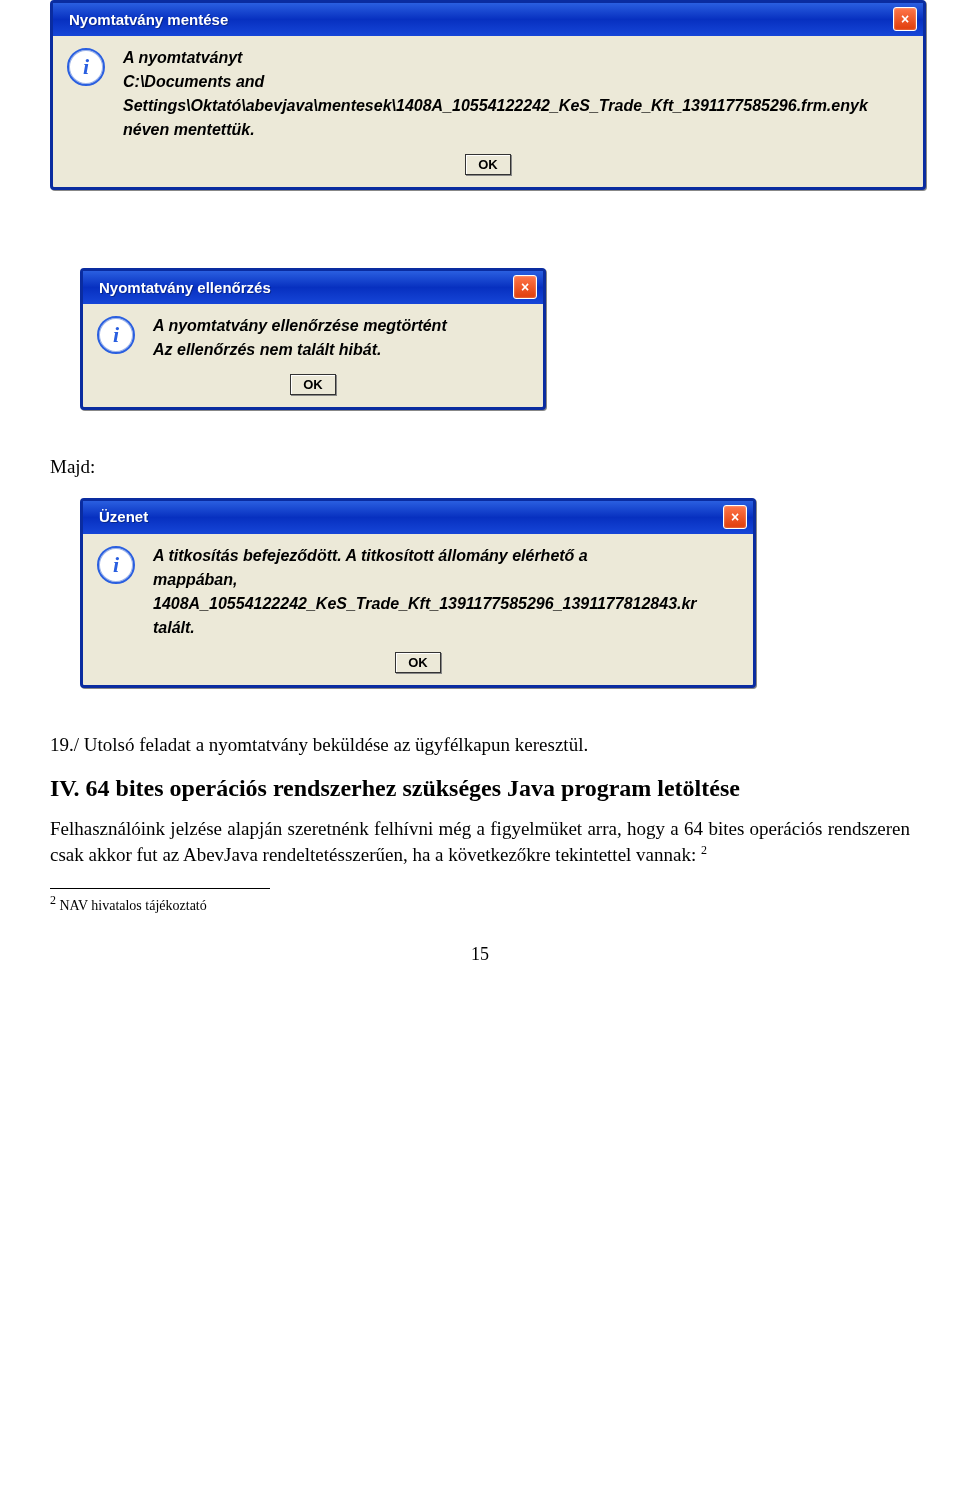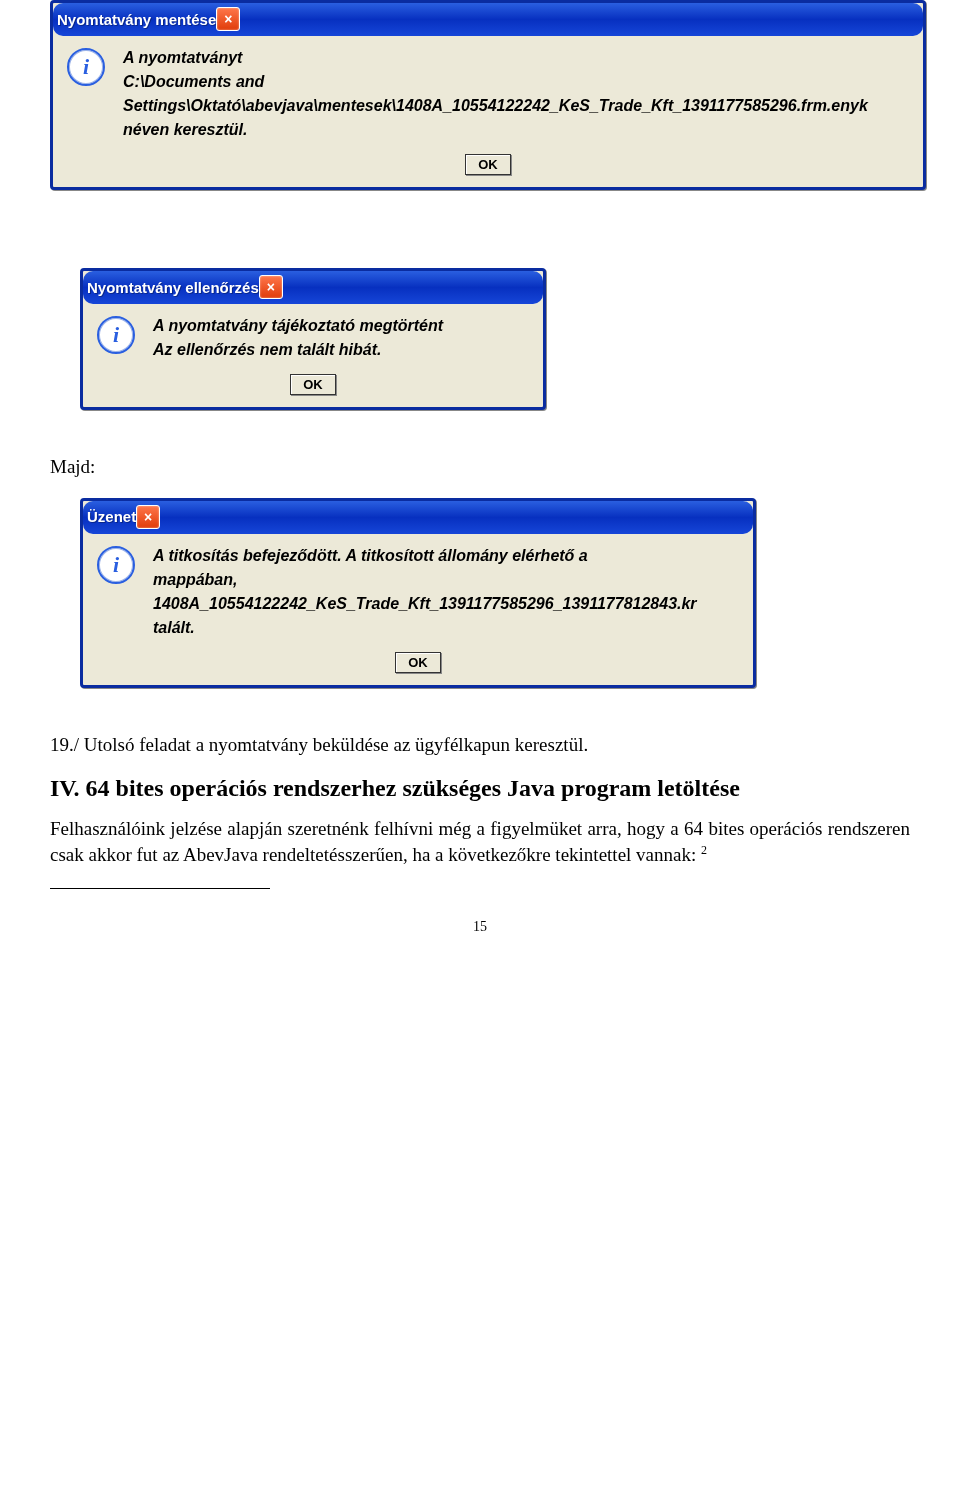--- a/index.html
+++ b/index.html
@@ -20,24 +20,24 @@
     font-family:Tahoma,Arial,sans-serif;
     font-size:14px;
     color:#000;
     box-shadow:1px 1px 0 #888;
   }
   .dlg-title{
     background:linear-gradient(to bottom,#2a5fe0 0%,#0730c0 50%,#1646d8 100%);
     color:#fff;
     font-weight:bold;
     font-size:15px;
-    padding:4px 6px 5px 4px;
+    padding:4px 6px 5px 16px;
     display:flex;
     align-items:center;
-    border-radius:10px;
+    justify-content:space-between;
   }
   .dlg-title span{
     text-shadow:1px 1px 0 rgba(0,0,0,.3);
   }
   .closebtn{
     width:22px;height:22px;
     background:linear-gradient(to bottom,#ff764a,#e03c0a);
     border:1px solid #fff;
     border-radius:3px;
     display:flex;align-items:center;justify-content:center;
@@ -144,21 +144,21 @@
     border-top:1px solid #000;
     width:220px;
     margin:20px 0 4px 0;
   }
   .footnote{
     font-size:14px;
   }
   .sup{font-size:12px;vertical-align:super;}
   .pagenum{
     text-align:center;
-    font-size:14px;
+    font-size:18px;
     margin-top:30px;
   }
   .dlg1{margin:0 0 0 0; width:870px;}
   .dlg2{margin:2px 0 0 30px; width:460px;}
   .dlg3{margin:18px 0 0 30px; width:670px;}
   .spacer2{height:44px;}
 </style>
 </head>
 <body>
 
@@ -167,21 +167,21 @@
   <div class="dlg dlg1">
     <div class="dlg-title">
       <span>Nyomtatvány mentése</span>
       <div class="closebtn">×</div>
     </div>
     <div class="dlg-body">
       <div class="info-icon">i</div>
       <div class="dlg-text">
         <div>A nyomtatványt</div>
         <div>C:\Documents and Settings\Oktató\abevjava\mentesek\1408A_10554122242_KeS_Trade_Kft_1391177585296.frm.enyk</div>
-        <div>néven keresztül.</div>
+        <div>néven mentettük.</div>
       </div>
     </div>
     <div class="dlg-btnrow">
       <button class="okbtn">OK</button>
     </div>
   </div>
 
   <div class="spacer2"></div>
 
 
@@ -191,21 +191,21 @@
   <div style="height:16px"></div>
 
   <div class="dlg dlg2">
     <div class="dlg-title">
       <span>Nyomtatvány ellenőrzés</span>
       <div class="closebtn">×</div>
     </div>
     <div class="dlg-body">
       <div class="info-icon">i</div>
       <div class="dlg-text">
-        <div>A nyomtatvány tájékoztató megtörtént</div>
+        <div>A nyomtatvány ellenőrzése megtörtént</div>
         <div>Az ellenőrzés nem talált hibát.</div>
       </div>
     </div>
     <div class="dlg-btnrow">
       <button class="okbtn">OK</button>
     </div>
   </div>
 
   <div class="spacer2"></div>
 
@@ -234,16 +234,19 @@
 
   <div class="bodytext">19./ Utolsó feladat a nyomtatvány beküldése az ügyfélkapun keresztül.</div>
 
   <div class="heading">IV. 64 bites operációs rendszerhez szükséges Java program letöltése</div>
 
   <div class="bodytext justify">
     <span>Felhasználóink jelzése alapján szeretnénk felhívni még a figyelmüket arra, hogy a 64 bites operációs rendszeren csak akkor fut az AbevJava rendeltetésszerűen, ha a következőkre tekintettel vannak: </span><span class="sup">2</span>
   </div>
 
   <hr class="footnote-sep">
+  <div class="footnote">
+    <span class="sup">2</span><span> NAV hivatalos tájékoztató</span>
+  </div>
 
   <div class="pagenum">15</div>
 
 </div>
 
 </body></html>

